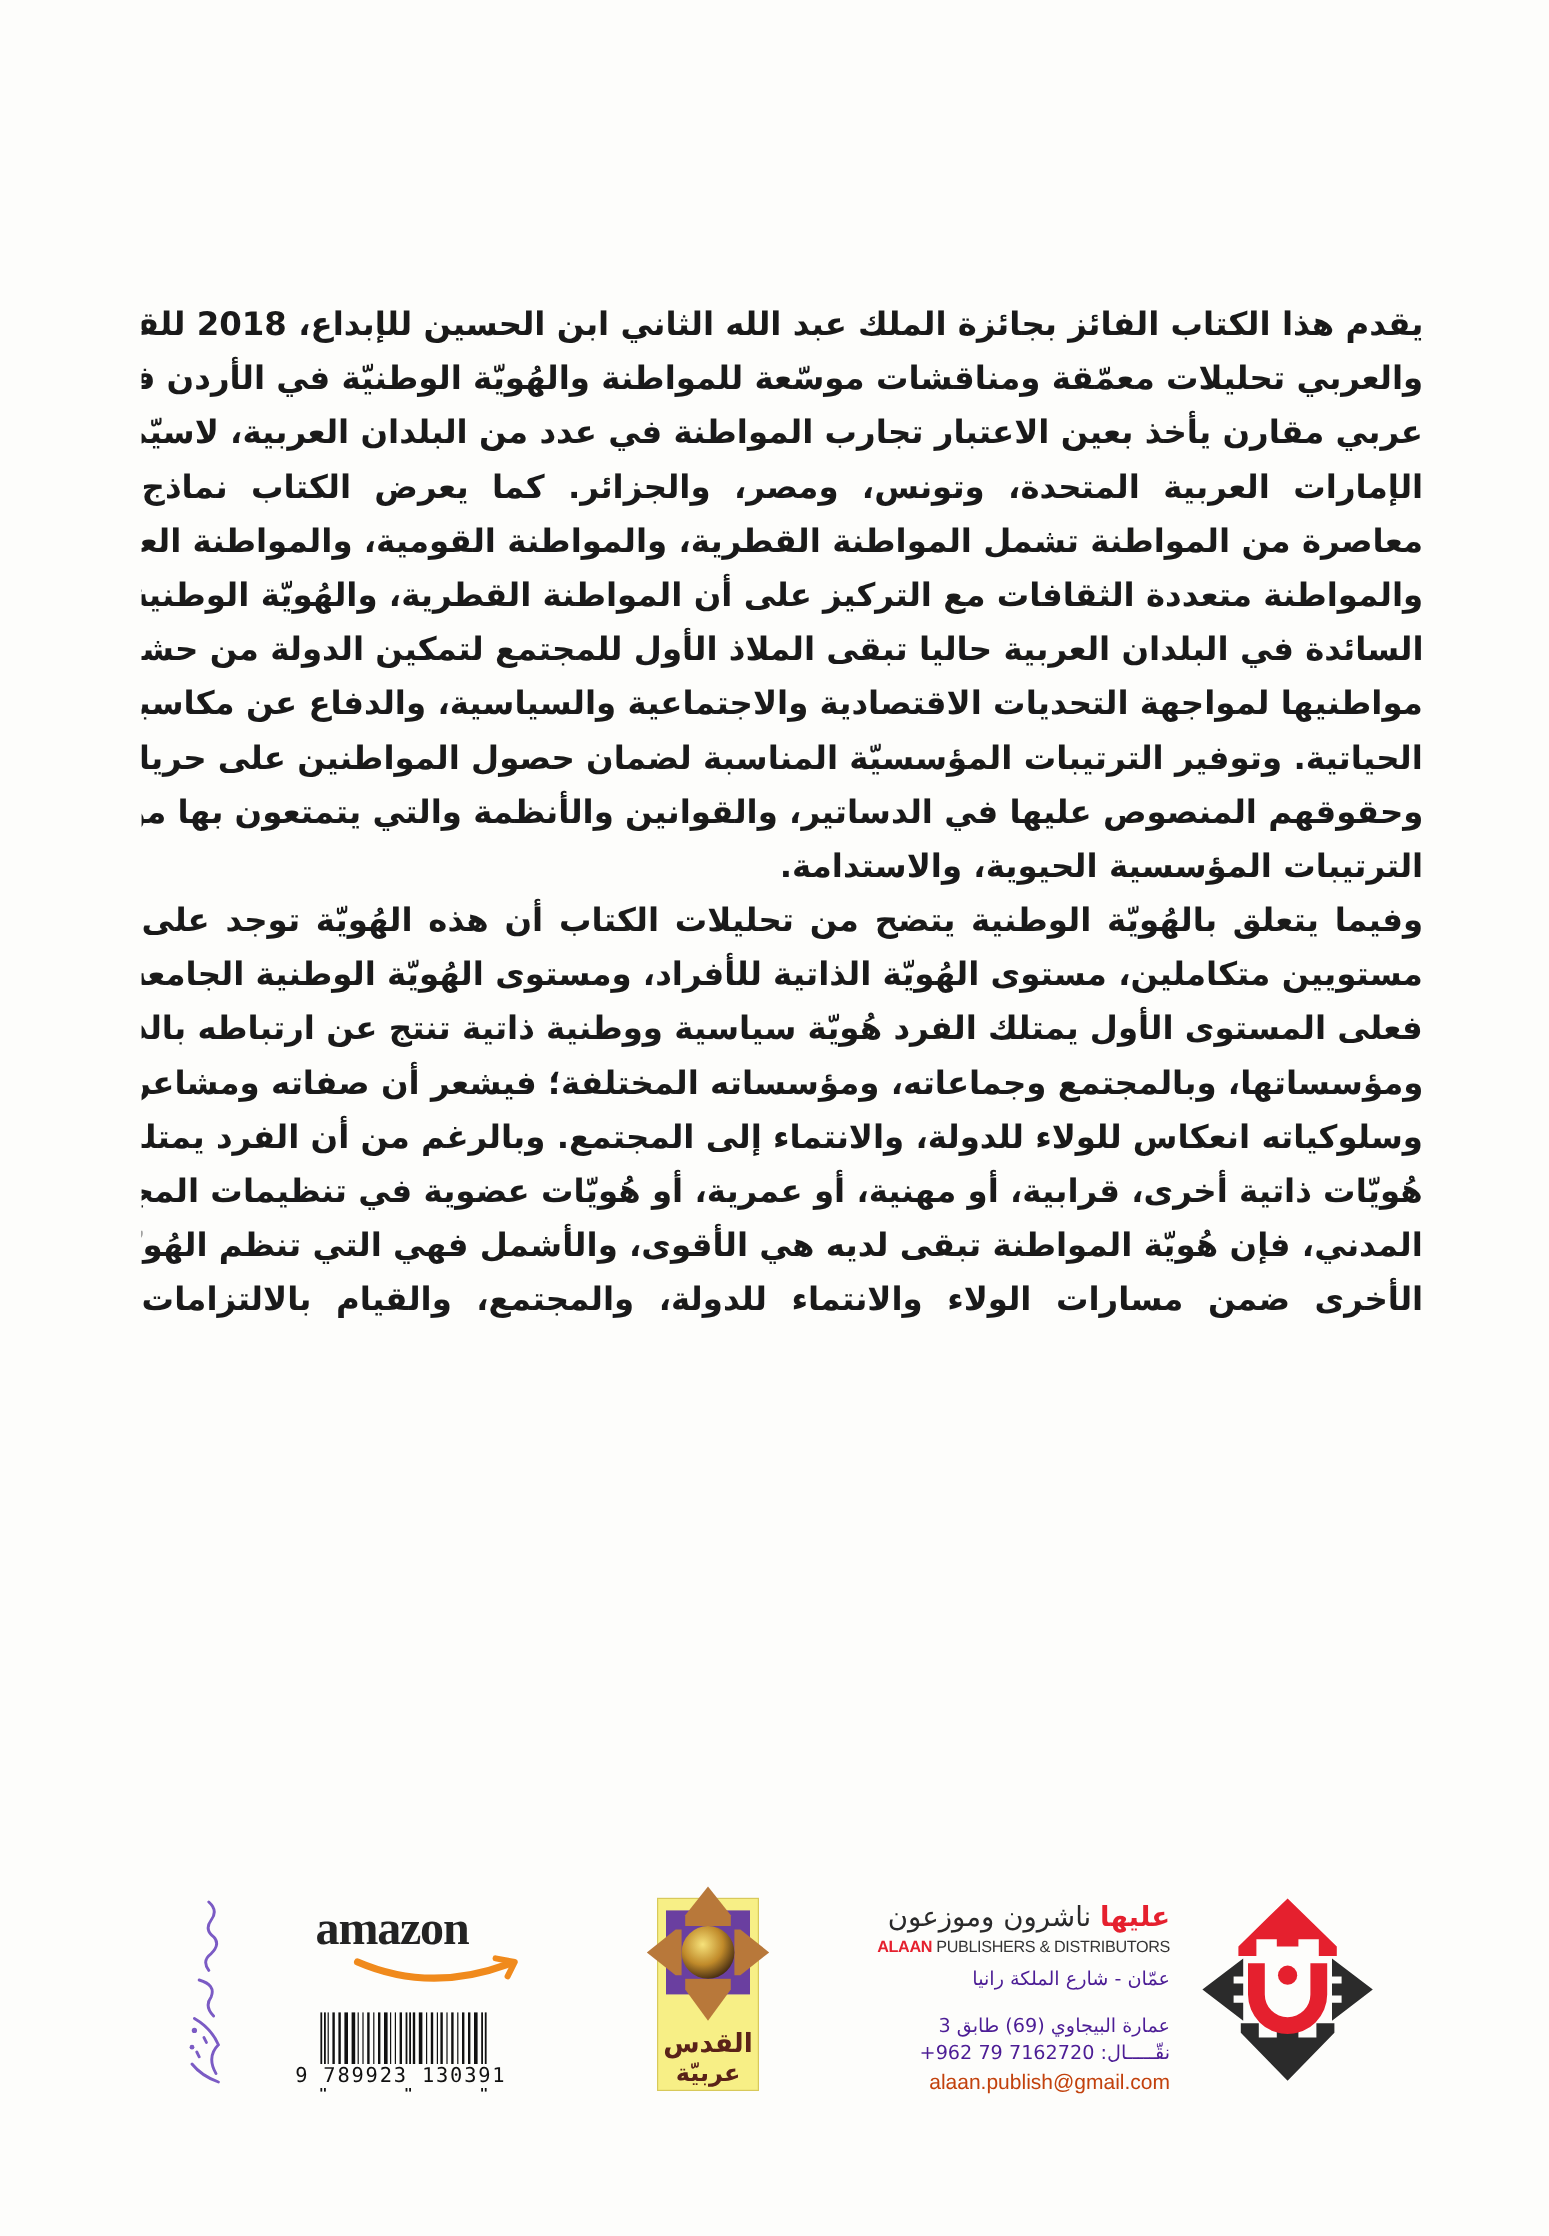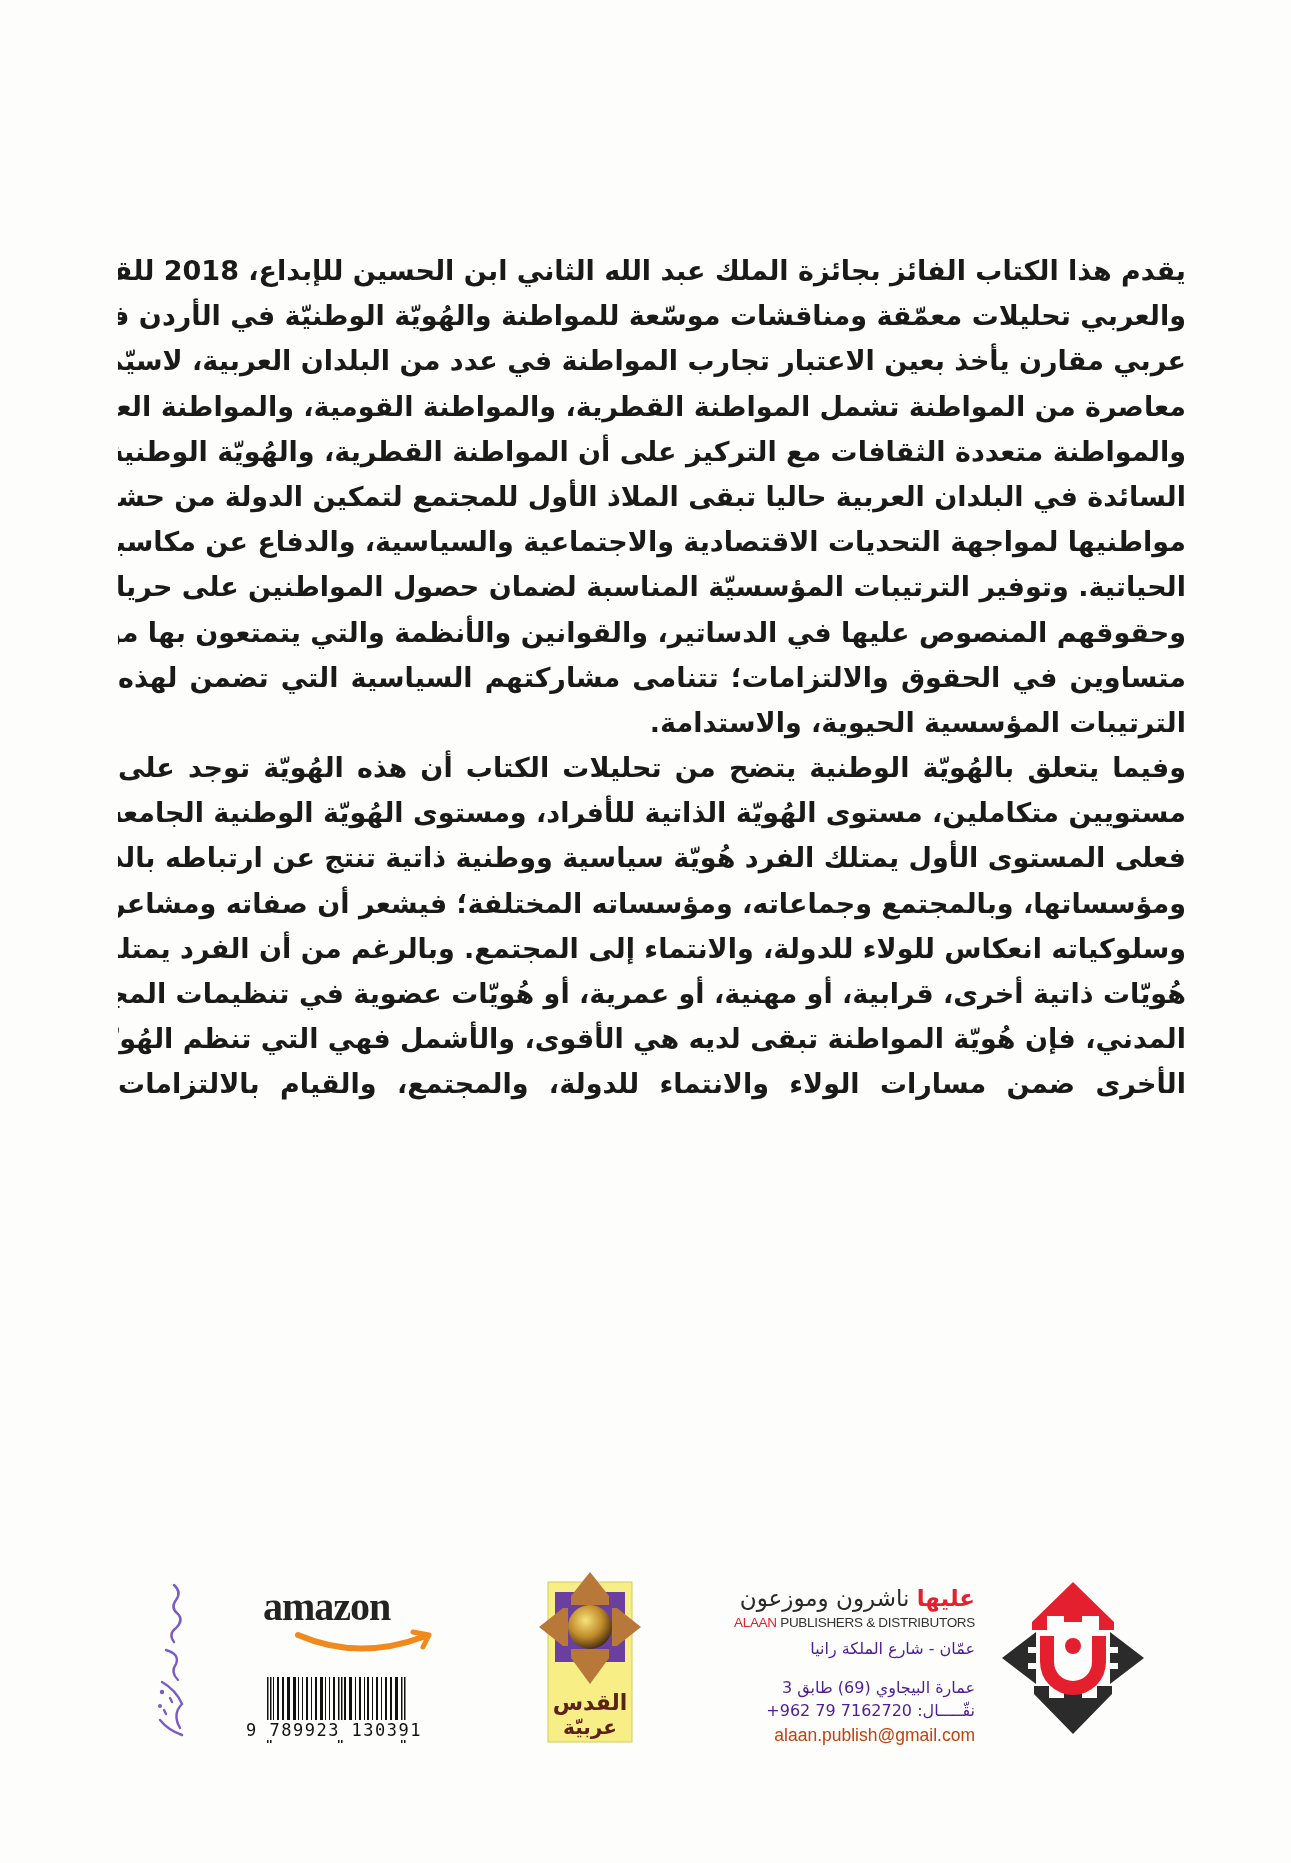--- a/index.html
+++ b/index.html
@@ -42,21 +42,21 @@
   .pub-name-ar {
     font-family: "DejaVu Sans", sans-serif; font-size: 23px; line-height: 26px;
     color: #2a2a2a; white-space: nowrap;
   }
   .pub-name-ar .red { color: #e5202e; font-weight: bold; }
   .pub-name-en {
     direction: ltr; text-align: right;
     font-family: "Liberation Sans", sans-serif; font-size: 13.5px; line-height: 20px;
     color: #333; letter-spacing: -0.3px; white-space: nowrap; margin-top: 2px;
   }
-  .pub-name-en .red { color: #e5202e; font-weight: normal; }
+  .pub-name-en .red { color: #e5202e; font-weight: bold; }
   .pub-addr {
     font-family: "DejaVu Sans", sans-serif; font-size: 16px; line-height: 23px;
     color: #4c1d95; white-space: nowrap; margin-top: 4px;
   }
   .pub-email {
     direction: ltr; text-align: right;
     font-family: "Liberation Sans", sans-serif; font-size: 17.5px; line-height: 24px;
     color: #c2410c; white-space: nowrap; margin-top: 1px;
   }
   .quds-logo { position: absolute; left: 535px; top: 1568px; width: 110px; height: 178px; }
@@ -78,27 +78,27 @@
 </style>
 </head>
 <body>
 
 <div class="page">
 
   <div class="blurb" id="blurb">
       <div class="line">يقدم هذا الكتاب الفائز بجائزة الملك عبد الله الثاني ابن الحسين للإبداع، 2018 للقارىء الأردني</div>
       <div class="line">والعربي تحليلات معمّقة ومناقشات موسّعة للمواطنة والهُويّة الوطنيّة في الأردن في إطار</div>
       <div class="line">عربي مقارن يأخذ بعين الاعتبار تجارب المواطنة في عدد من البلدان العربية، لاسيّما</div>
+      <div class="line">الإمارات العربية المتحدة، وتونس، ومصر، والجزائر. كما يعرض الكتاب نماذج</div>
       <div class="line">معاصرة من المواطنة تشمل المواطنة القطرية، والمواطنة القومية، والمواطنة العالمية،</div>
       <div class="line">والمواطنة متعددة الثقافات مع التركيز على أن المواطنة القطرية، والهُويّة الوطنية القطرية</div>
       <div class="line">السائدة في البلدان العربية حاليا تبقى الملاذ الأول للمجتمع لتمكين الدولة من حشد</div>
       <div class="line">مواطنيها لمواجهة التحديات الاقتصادية والاجتماعية والسياسية، والدفاع عن مكاسبهم</div>
       <div class="line">الحياتية. وتوفير الترتيبات المؤسسيّة المناسبة لضمان حصول المواطنين على حرياتهم</div>
       <div class="line">وحقوقهم المنصوص عليها في الدساتير، والقوانين والأنظمة والتي يتمتعون بها مواطنين</div>
-      <div class="line">متساوين في الحقوق والالتزامات؛ تتنامى مشاركتهم السياسية التي تضمن لهذه</div>
       <div class="line last">الترتيبات المؤسسية الحيوية، والاستدامة.</div>
       <div class="line">وفيما يتعلق بالهُويّة الوطنية يتضح من تحليلات الكتاب أن هذه الهُويّة توجد على</div>
       <div class="line">مستويين متكاملين، مستوى الهُويّة الذاتية للأفراد، ومستوى الهُويّة الوطنية الجامعة.</div>
       <div class="line">فعلى المستوى الأول يمتلك الفرد هُويّة سياسية ووطنية ذاتية تنتج عن ارتباطه بالدولة</div>
       <div class="line">ومؤسساتها، وبالمجتمع وجماعاته، ومؤسساته المختلفة؛ فيشعر أن صفاته ومشاعره،</div>
       <div class="line">وسلوكياته انعكاس للولاء للدولة، والانتماء إلى المجتمع. وبالرغم من أن الفرد يمتلك</div>
       <div class="line">هُويّات ذاتية أخرى، قرابية، أو مهنية، أو عمرية، أو هُويّات عضوية في تنظيمات المجتمع</div>
       <div class="line">المدني، فإن هُويّة المواطنة تبقى لديه هي الأقوى، والأشمل فهي التي تنظم الهُويّات</div>
       <div class="line">الأخرى ضمن مسارات الولاء والانتماء للدولة، والمجتمع، والقيام بالالتزامات</div>
     </div>

